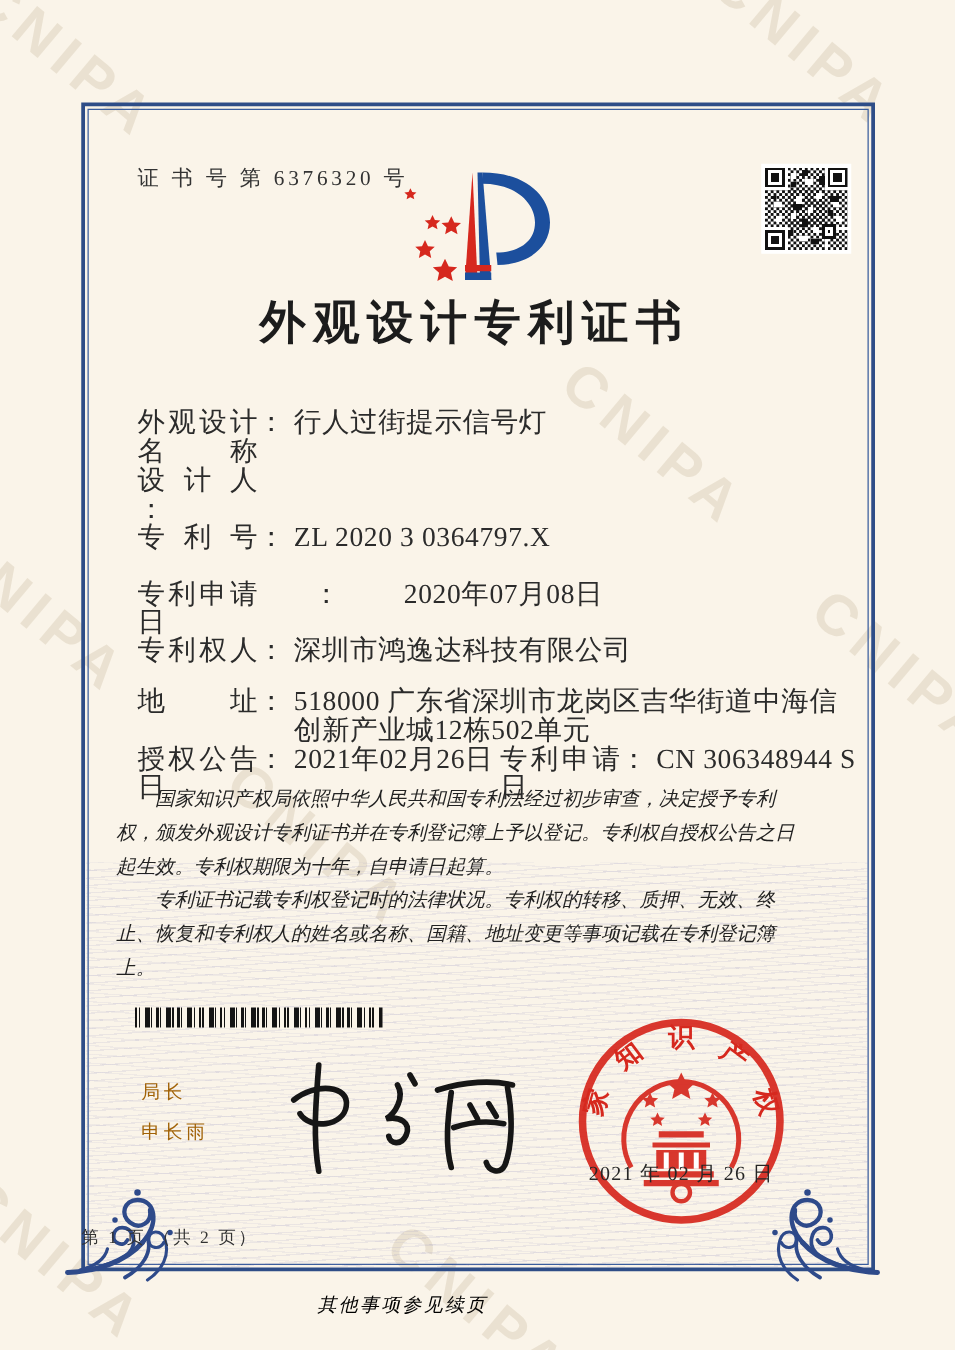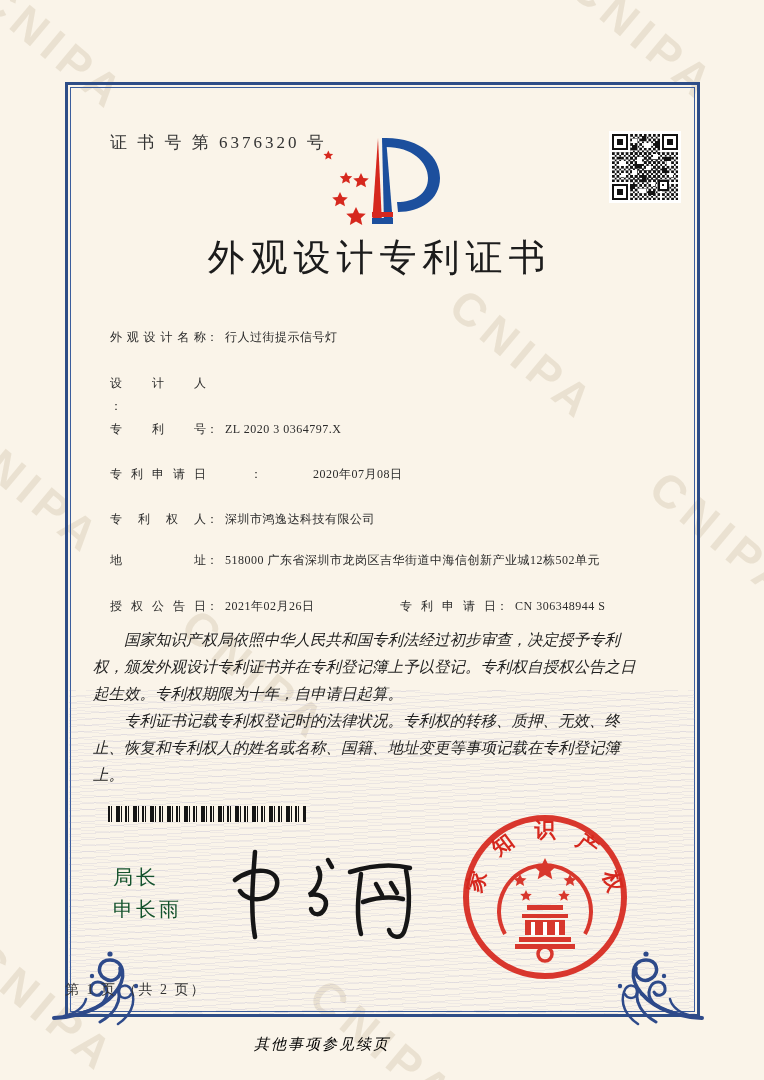--- a/index.html
+++ b/index.html
@@ -29,41 +29,41 @@
       repeating-linear-gradient(184deg, rgba(130,128,185,0.09) 0 1px, rgba(0,0,0,0) 1px 7px);
   }
   .cert-no{
     position:absolute; left:110px; top:131px; font-size:17px; letter-spacing:3px;
     color:#333;
   }
   .logo{ position:absolute; left:306px; top:132px; }
   .qr{ position:absolute; left:609px; top:131px; width:72px; height:72px; background:#fff; padding:3px; box-sizing:border-box;}
   .title{
     position:absolute; left:65px; top:233px; width:629px; text-align:center;
-    font-size:37px; font-weight:400; letter-spacing:6px; color:#1c1c1c;
-  }
-  .frow{ position:absolute; left:110px; display:flex; font-size:12px; line-height:23px;}
+    font-size:37px; font-weight:700; letter-spacing:6px; color:#1c1c1c;
+  }
+  .frow{ position:absolute; left:110px; display:flex; font-size:22px; line-height:23px;}
   .flabel{ display:inline-block; width:96px; text-align:justify; text-align-last:justify; }
   .fcolon{ display:inline-block; }
   .fvalue{ display:inline-block; margin-left:7px; max-width:448px; letter-spacing:0.5px;}
   .para{
     position:absolute; left:93px; width:552px; font-size:15.5px; line-height:27px;
     font-style:italic; text-indent:2em; color:#222; margin:0;
   }
   .barcode{
     position:absolute; left:108px; top:806px; width:198px; height:16px;
     background:repeating-linear-gradient(90deg,
       #141414 0 2px, #faf4e9 2px 3px,
       #141414 3px 4px, #faf4e9 4px 8px,
       #141414 8px 12px, #faf4e9 12px 13px,
       #141414 13px 14px, #faf4e9 14px 17px);
   }
   .sign-label{
     position:absolute; left:113px; font-family:"Liberation Sans","DejaVu Sans",sans-serif;
-    font-size:20px; letter-spacing:3px; color:#14532d;text-align:center;
+    font-size:15px; letter-spacing:3px; color:#a16207;text-align:center;
   }
   .signature{ position:absolute; left:222px; top:840px; }
   .seal{ position:absolute; left:460px; top:812px; }
   .seal-date{
     position:absolute; left:462px; top:929px; width:166px; text-align:center;
     font-size:16px; letter-spacing:1px; color:#262626;
   }
   .page-info{
     position:absolute; left:65px; top:981px; width:629px; text-align:left;
     font-size:14px; letter-spacing:2px; color:#333;
@@ -248,20 +248,21 @@
       <rect x="55" y="132" width="60" height="5"></rect>
       <circle cx="85" cy="142" r="7" fill="none" stroke="#d6281e" stroke-width="3.5"></circle>
     </g>
     <g fill="#fff">
       <rect x="71" y="110" width="4" height="13"></rect>
       <rect x="83" y="110" width="4" height="13"></rect>
       <rect x="95" y="110" width="4" height="13"></rect>
     </g>
   </svg>
 
+  <div class="seal-date">2021 年 02 月 26 日</div>
 
   <svg class="orn" style="left:48px; top:938px;" width="96" height="90" viewBox="0 0 96 90" fill="none" stroke="#2e4a8a" stroke-linecap="round">
     <path stroke-width="4" d="M6 80 C28 79 52 72 66 56"></path>
     <path stroke-width="3.5" d="M66 56 C80 40 76 22 62 22 C51 22 48 34 56 40 C64 46 74 40 72 30"></path>
     <path stroke-width="3" d="M36 74 C54 70 62 60 58 50 C55 42 44 42 43 50 C42 57 51 60 54 54"></path>
     <path stroke-width="3" d="M52 84 C66 76 74 64 70 52"></path>
     <path stroke-width="2.5" d="M16 78 C28 75 36 69 38 61"></path>
     <path stroke-width="2.5" d="M70 86 C82 78 88 66 84 54 C81 45 71 46 71 54 C71 61 80 62 83 56"></path>
     <circle cx="62" cy="16" r="2.6" fill="#2e4a8a" stroke="none"></circle>
     <circle cx="44" cy="38" r="2.2" fill="#2e4a8a" stroke="none"></circle>

